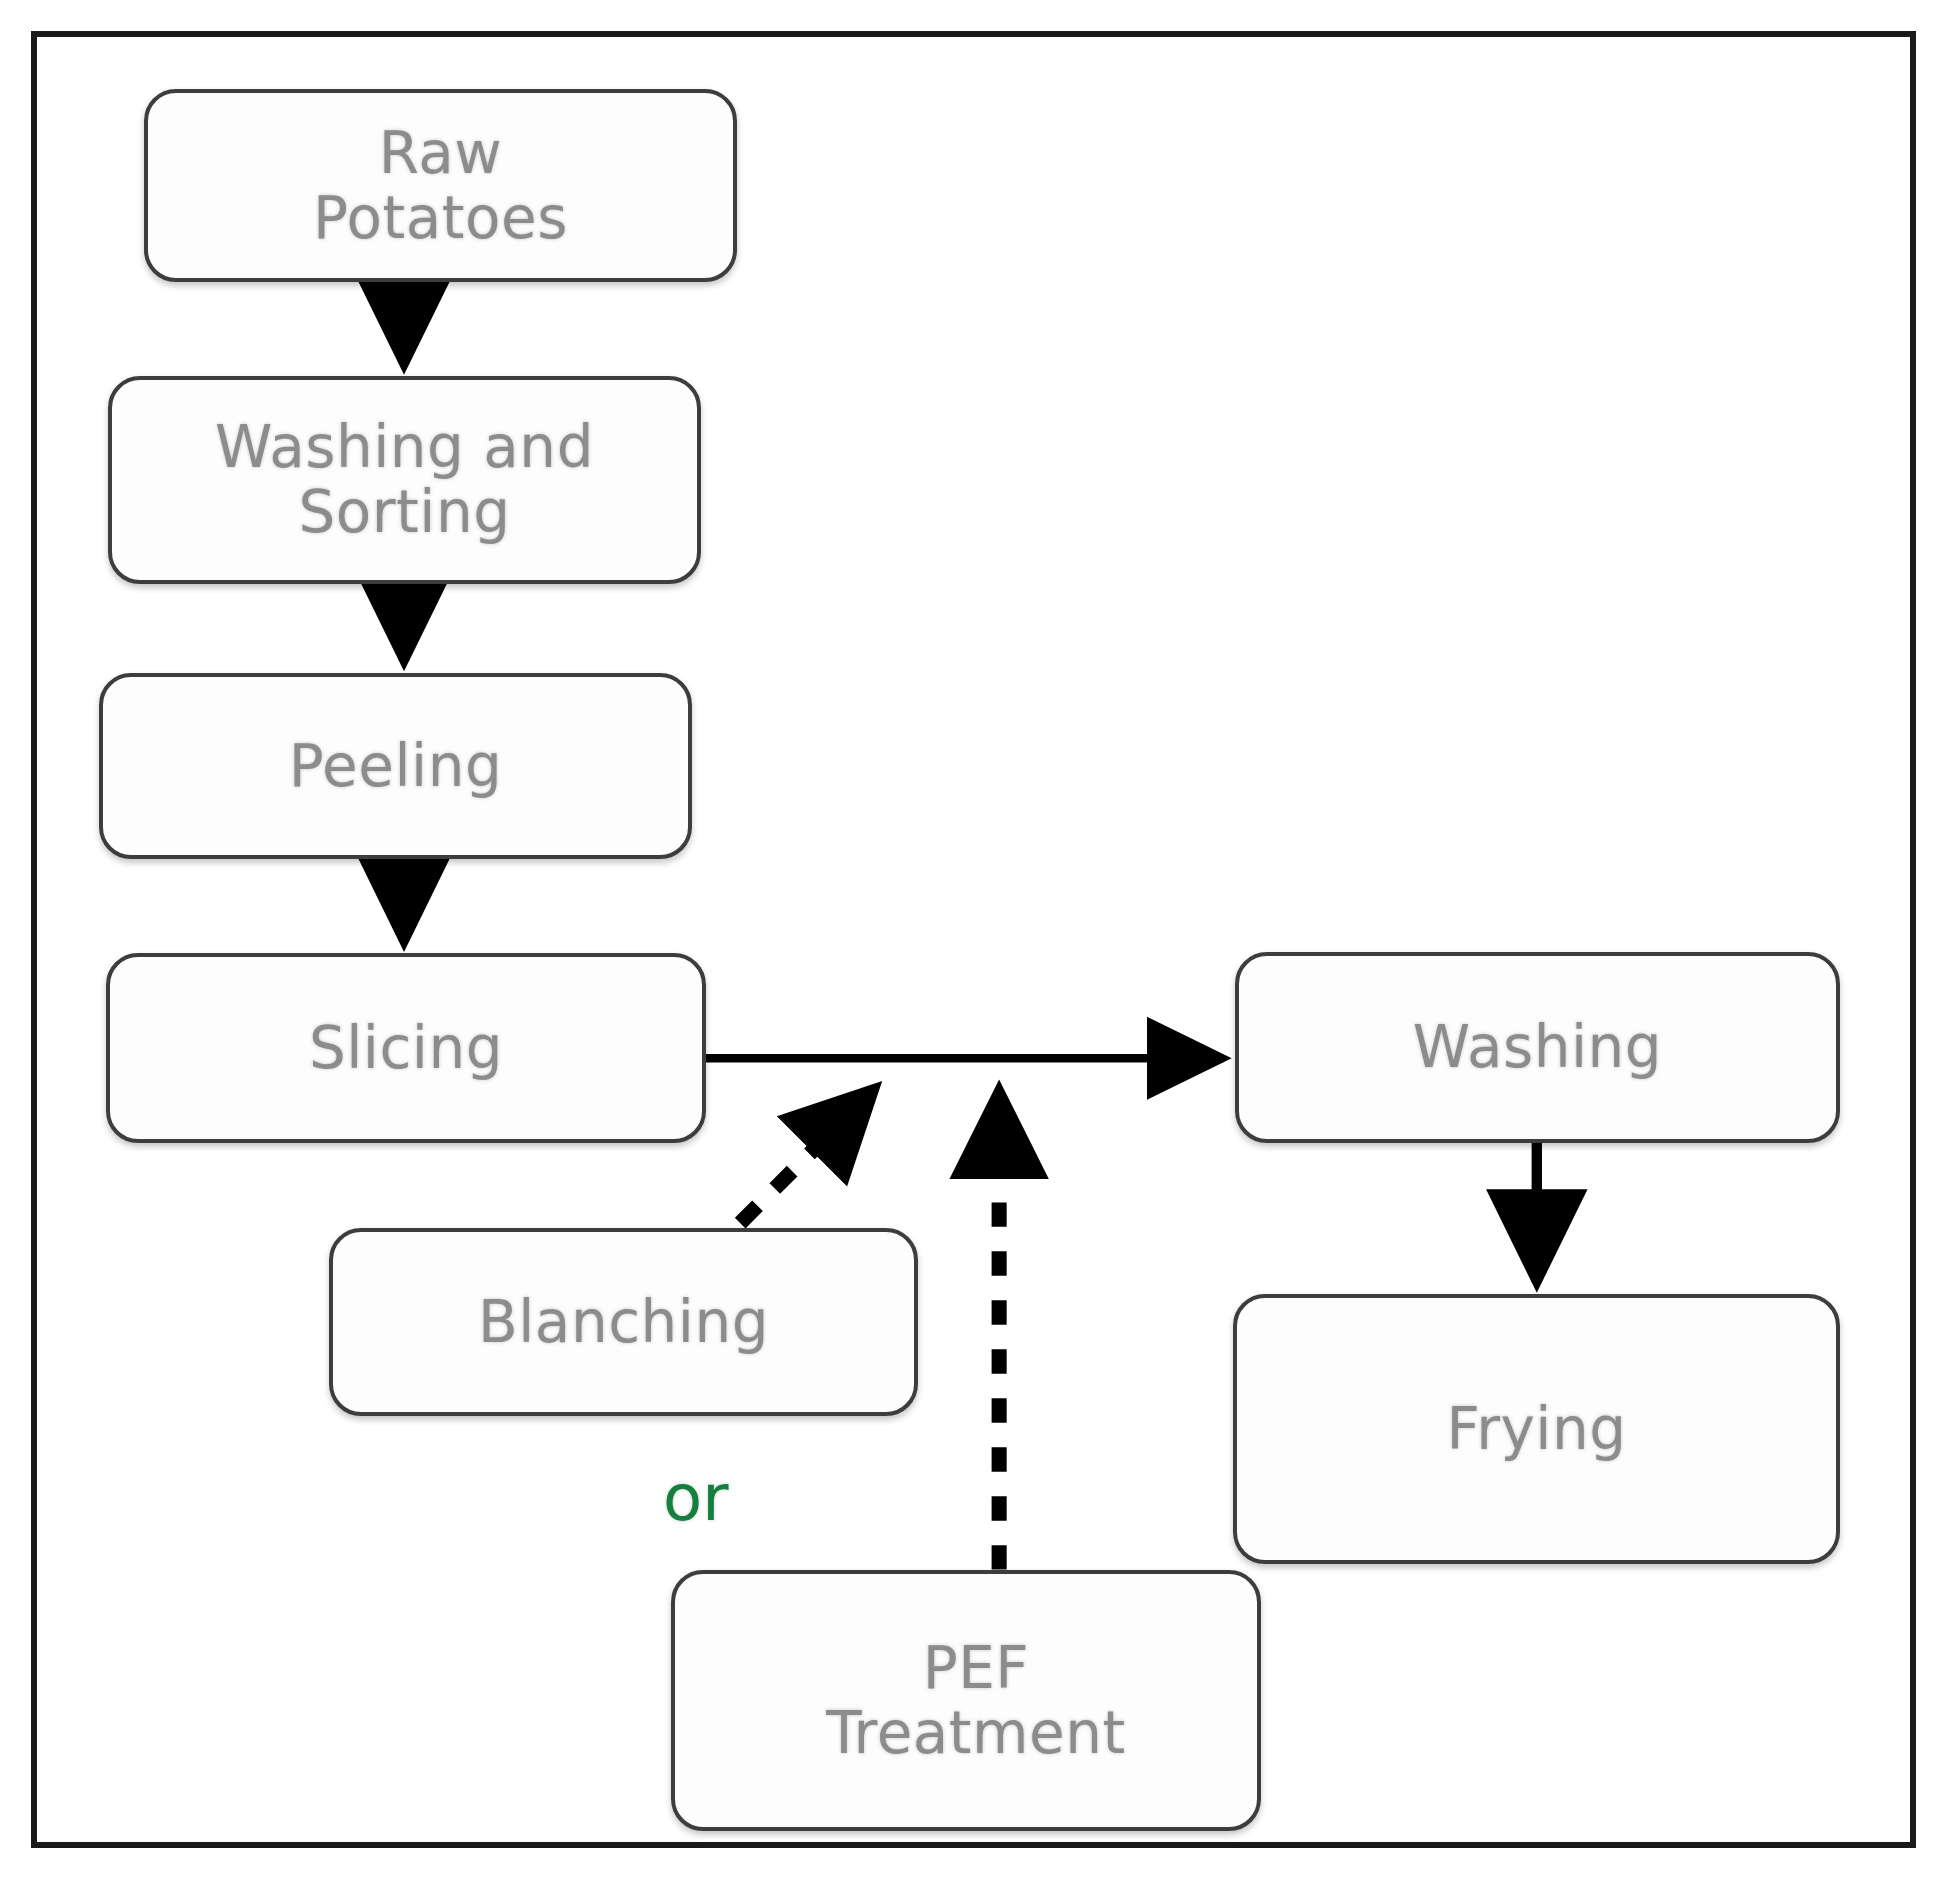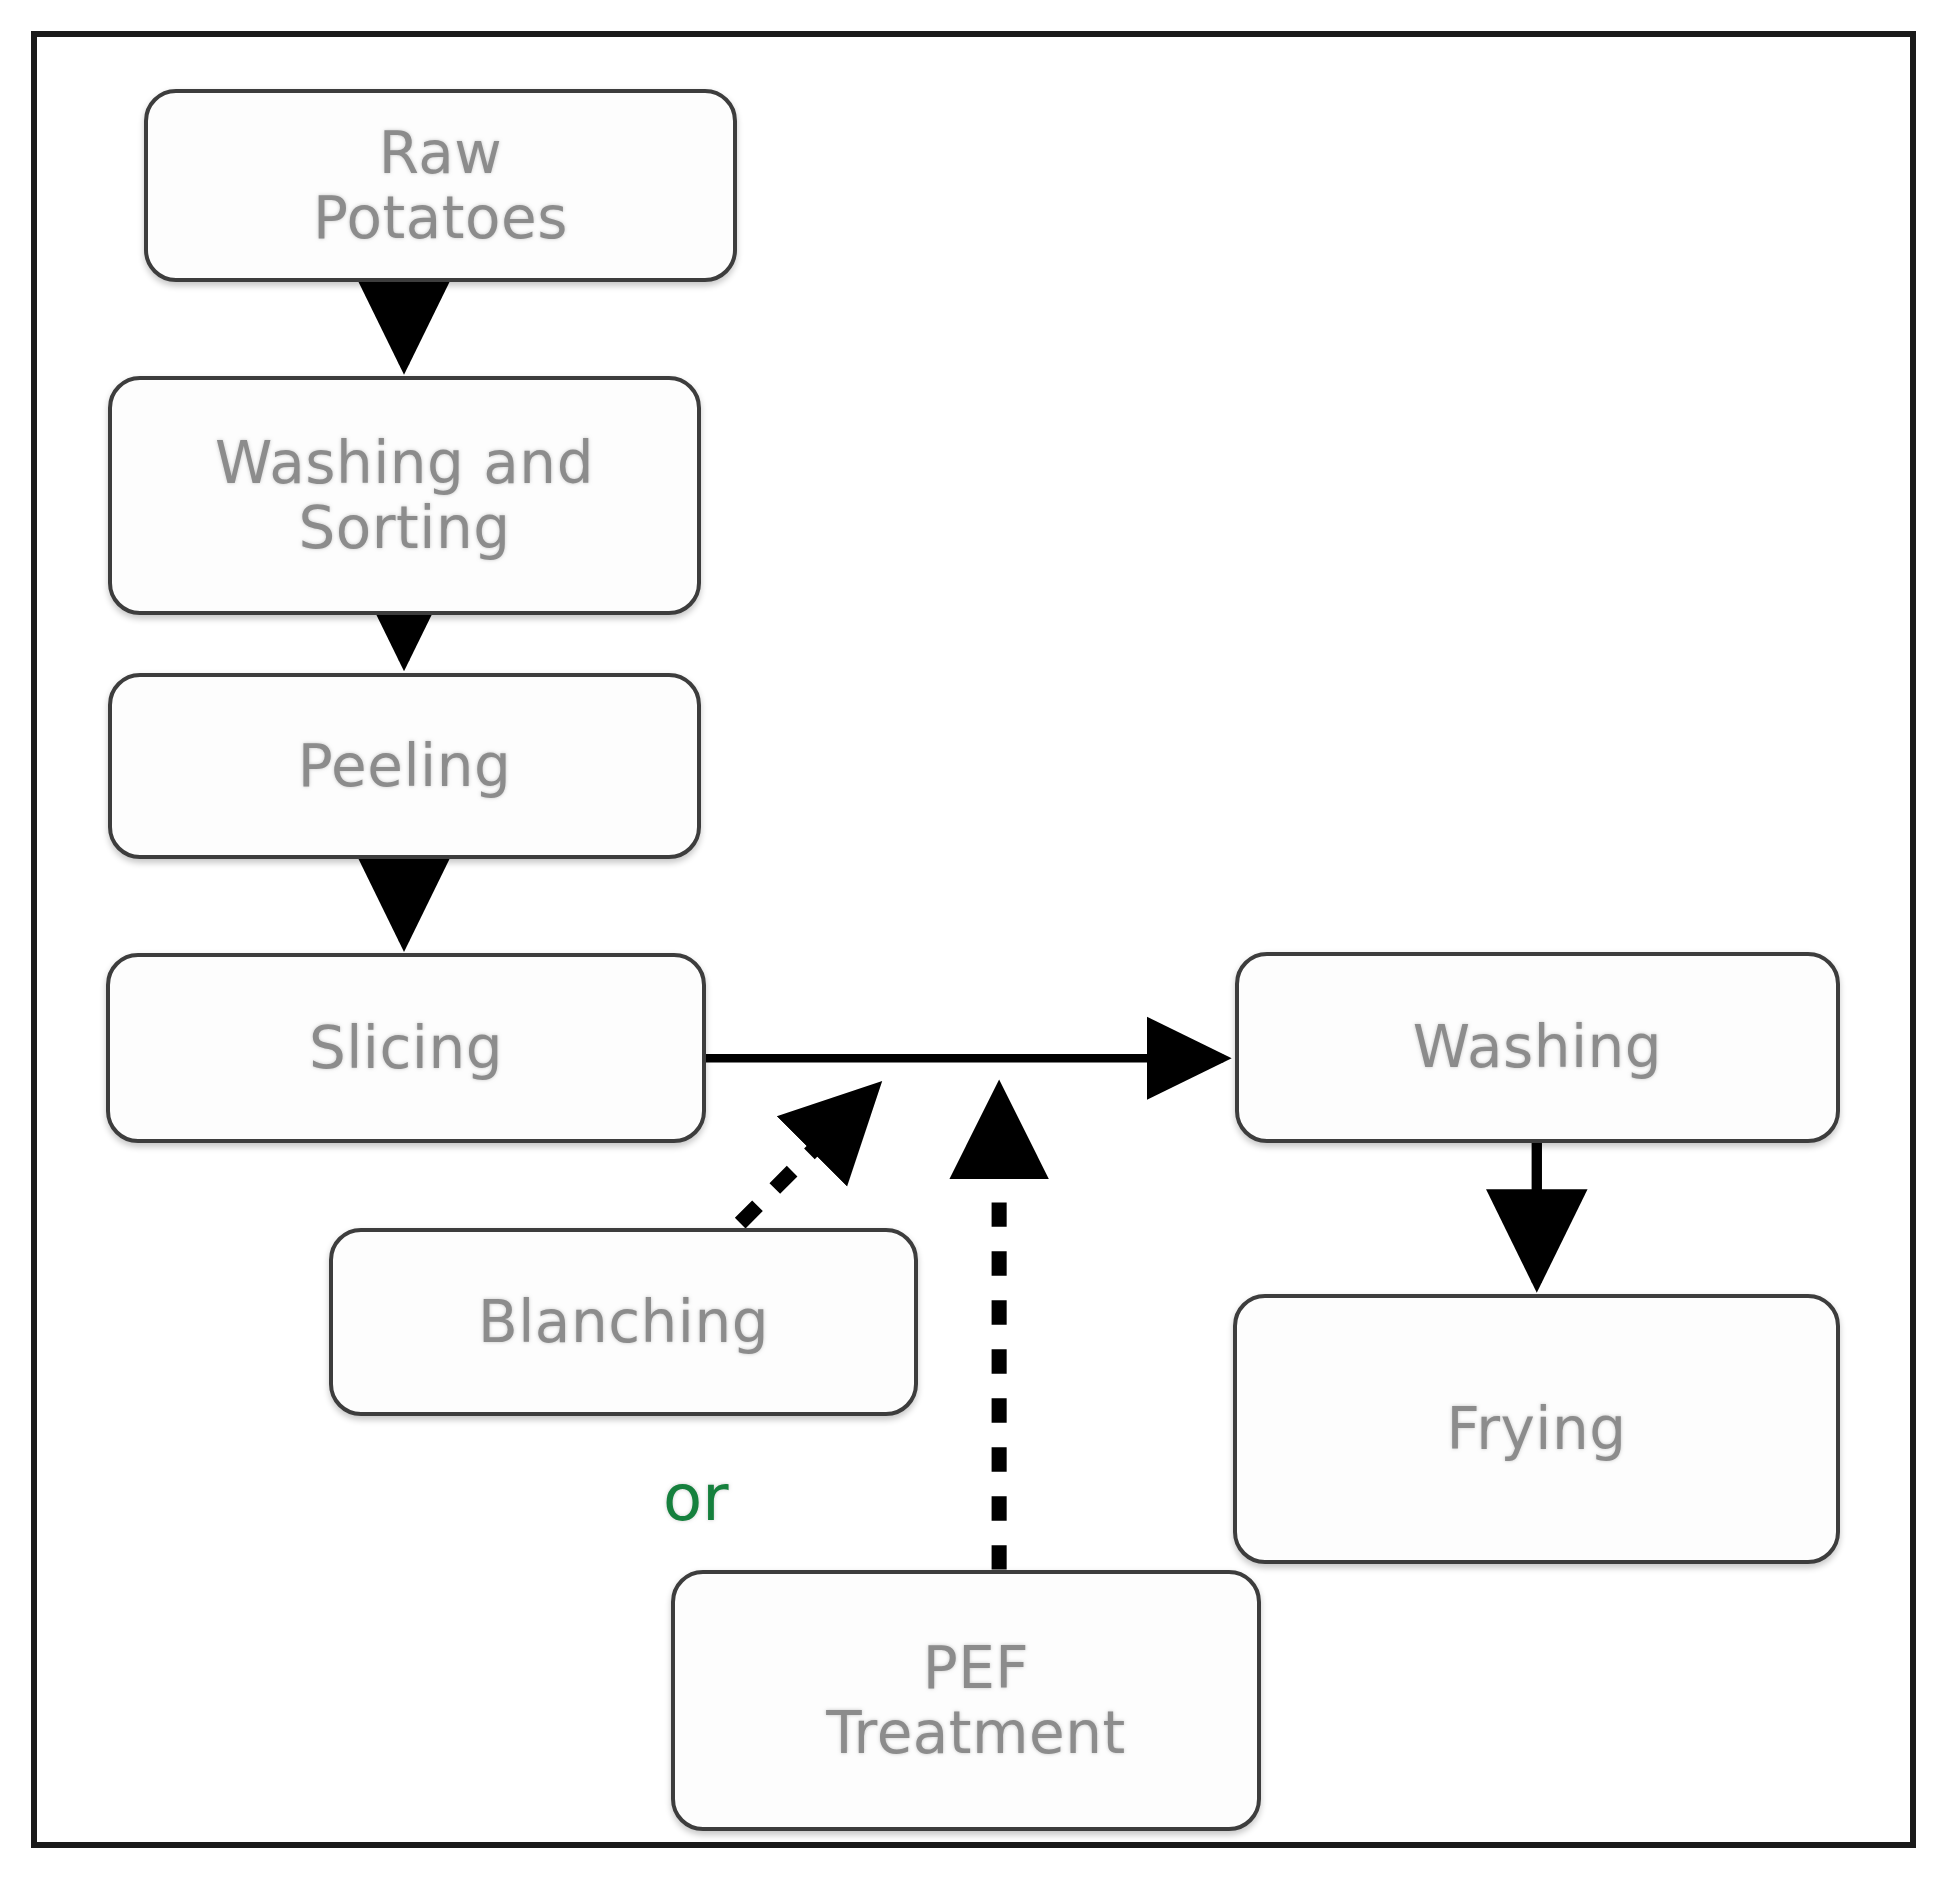--- a/index.html
+++ b/index.html
@@ -95,26 +95,26 @@
       <line x1="787" y1="1300" x2="922" y2="1165" stroke="#000000" stroke-width="16" stroke-dasharray="26 26" marker-end="url(#arrowDash)"></line>
 
       <line x1="1062" y1="1668" x2="1062" y2="1170" stroke="#000000" stroke-width="16" stroke-dasharray="26 26" marker-end="url(#arrowDash)"></line>
     </svg>
 
     <div class="node" style="left:71px; top:52px; width:593px; height:193px;margin-left:36px;">
       <span class="label">Raw
 Potatoes</span>
     </div>
 
-    <div class="node" style="left:71px; top:339px; width:593px; height:239px;">
+    <div class="node" style="left:71px; top:339px; width:593px; height:208px;">
       <span class="label">Washing and
 Sorting</span>
     </div>
 
-    <div class="node" style="left:71px; top:636px; width:593px; height:186px;">
+    <div class="node" style="left:62px; top:636px; width:593px; height:186px;">
       <span class="label">Peeling</span>
     </div>
 
     <div class="node" style="left:69px; top:916px; width:600px; height:190px;">
       <span class="label">Slicing</span>
     </div>
 
     <div class="node" style="left:1198px; top:915px; width:605px; height:191px;">
       <span class="label">Washing</span>
     </div>

